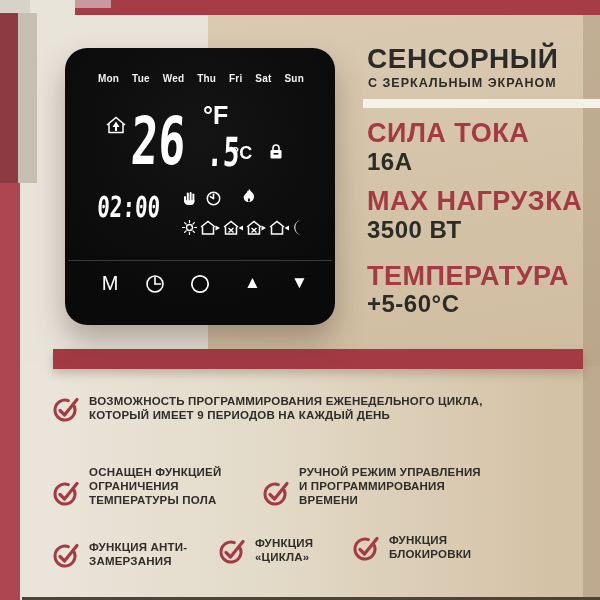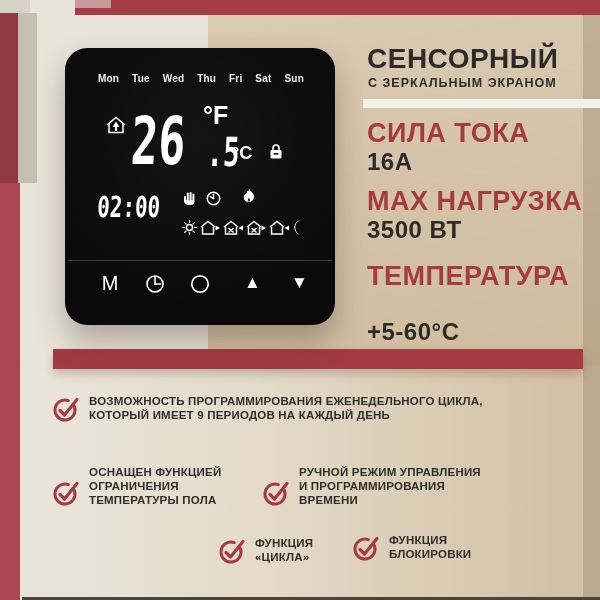--- a/index.html
+++ b/index.html
@@ -36,21 +36,21 @@
   .btn{color:#fff;text-align:center;}
   .btn-m{left:34px;top:225px;width:22px;font-size:20px;line-height:1;}
   
   .p-title{left:367px;top:45px;font-size:28px;font-weight:bold;letter-spacing:.5px;color:#2c2b28;line-height:1;}
   .p-sub{left:368px;top:77px;font-size:12.5px;font-weight:bold;letter-spacing:1px;color:#2c2b28;line-height:1;}
   .p-strip{left:363px;top:99px;width:237px;height:9px;background:#f4f1ea;}
   .spec-label{font-size:27px;font-weight:bold;letter-spacing:.5px;color:#a33a44;line-height:1;position:absolute;left:367px;}
   .spec-value{font-size:24px;font-weight:bold;letter-spacing:.5px;color:#2c2b28;line-height:1;position:absolute;left:367px;}
   .sl1{top:120px;} .sv1{top:150px;}
   .sl2{top:188px;} .sv2{top:218px;}
-  .sl3{top:263px;} .sv3{top:292px;margin-top:28px;}
+  .sl3{top:263px;} .sv3{top:292px;}
   
   .feat{display:flex;align-items:flex-end;}
   .feat .badge{flex-shrink:0;width:28px;height:28px;}
   .feat-text{margin-left:9px;font-size:11.5px;font-weight:bold;letter-spacing:.2px;
     line-height:13.8px;color:#2f2d29;}
   .f1{left:52px;top:395px;} .f2{left:52px;top:466px;} .f3{left:262px;top:466px;}
   .f4{left:52px;top:541px;} .f5{left:218px;top:537px;} .f6{left:352px;top:534px;}
   svg{display:block;}
 </style>
 </head>
@@ -251,20 +251,32 @@
         <polyline points="8,15.5 12.5,20 25,4.5" fill="none" stroke="#a33a44" stroke-width="3.2" stroke-linecap="round" stroke-linejoin="round"></polyline>
       </svg>
     </span>
     <div class="feat-text">
       <div>РУЧНОЙ РЕЖИМ УПРАВЛЕНИЯ</div>
       <div>И ПРОГРАММИРОВАНИЯ</div>
       <div>ВРЕМЕНИ</div>
     </div>
   </div>
 
+  <div class="abs feat f4">
+    <span class="badge">
+      <svg width="28" height="28" viewBox="0 0 28 28">
+        <path d="M22.4 11.6 A10 10 0 1 1 16.4 5.6" fill="none" stroke="#a33a44" stroke-width="3" stroke-linecap="round"></path>
+        <polyline points="8,15.5 12.5,20 25,4.5" fill="none" stroke="#a33a44" stroke-width="3.2" stroke-linecap="round" stroke-linejoin="round"></polyline>
+      </svg>
+    </span>
+    <div class="feat-text">
+      <div>ФУНКЦИЯ АНТИ-</div>
+      <div>ЗАМЕРЗАНИЯ</div>
+    </div>
+  </div>
 
   <div class="abs feat f5">
     <span class="badge">
       <svg width="28" height="28" viewBox="0 0 28 28">
         <path d="M22.4 11.6 A10 10 0 1 1 16.4 5.6" fill="none" stroke="#a33a44" stroke-width="3" stroke-linecap="round"></path>
         <polyline points="8,15.5 12.5,20 25,4.5" fill="none" stroke="#a33a44" stroke-width="3.2" stroke-linecap="round" stroke-linejoin="round"></polyline>
       </svg>
     </span>
     <div class="feat-text">
       <div>ФУНКЦИЯ</div>

